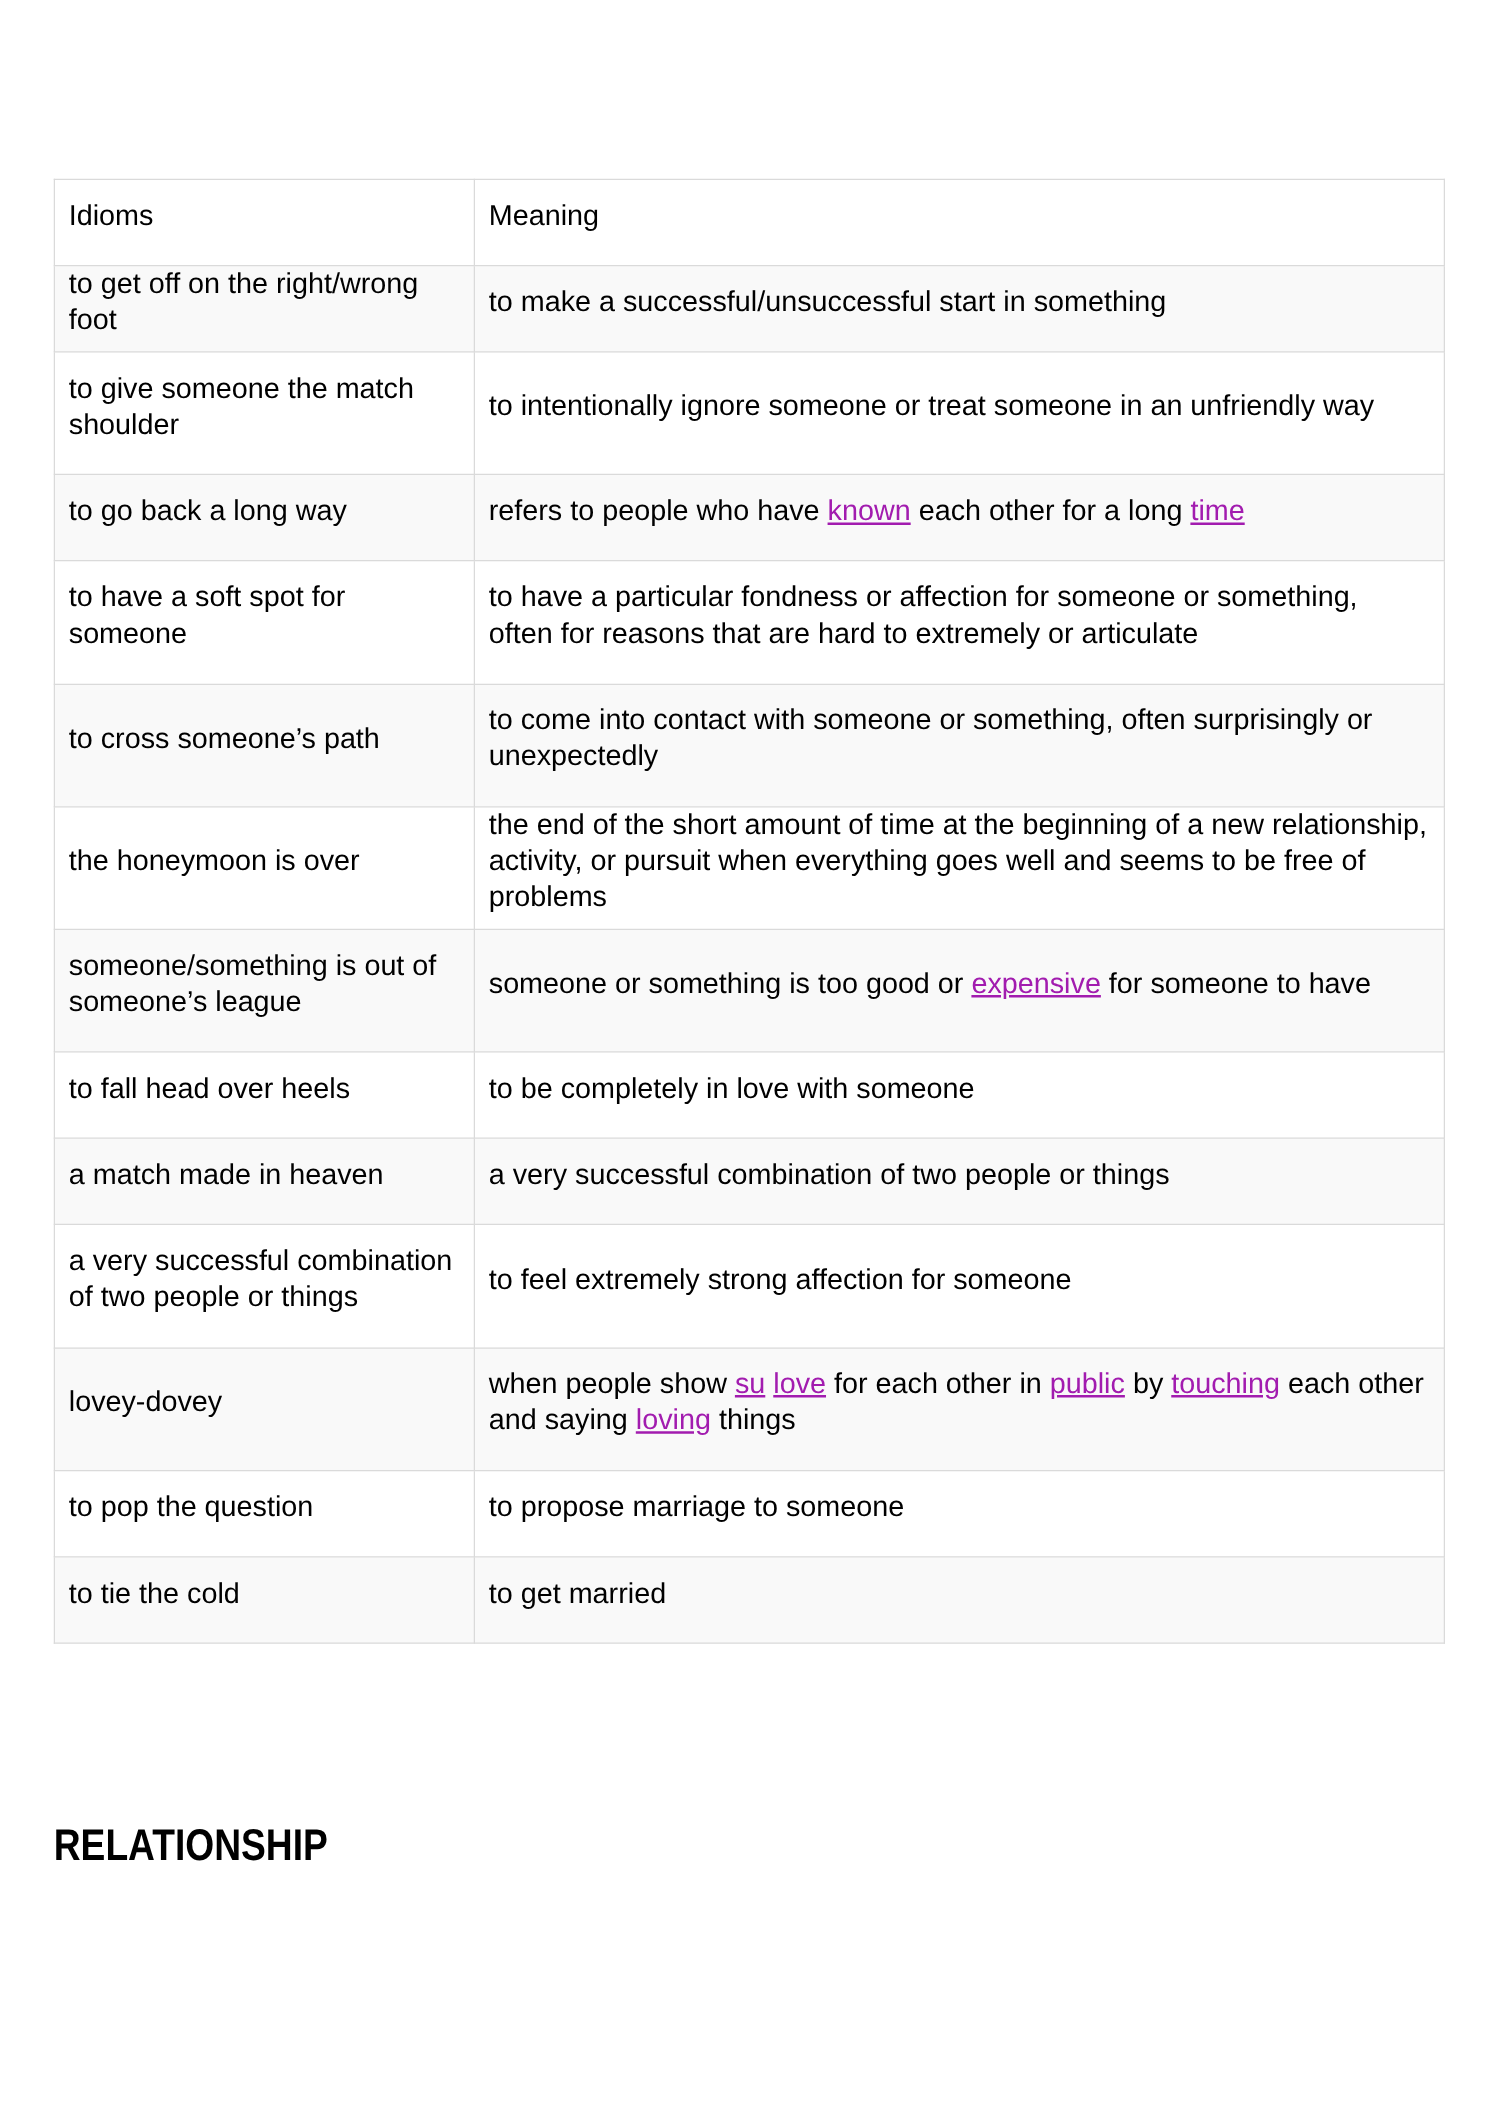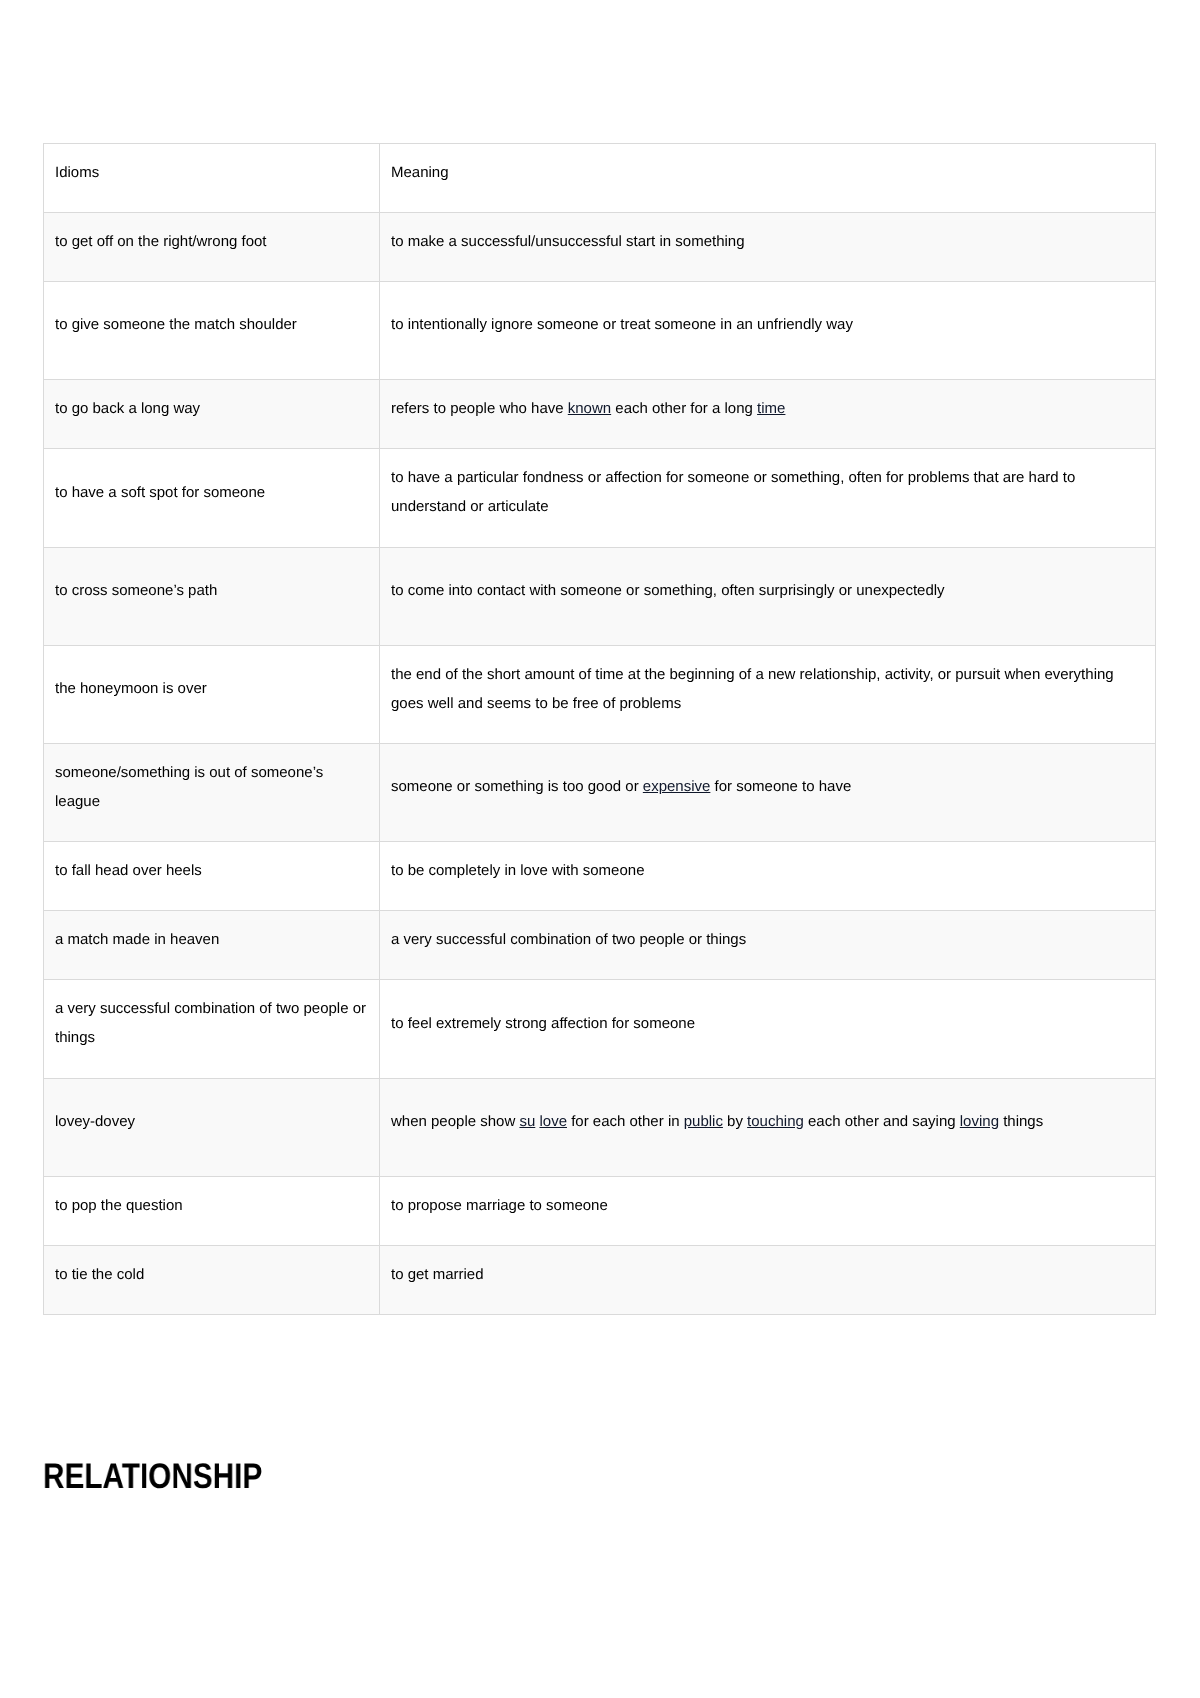--- a/index.html
+++ b/index.html
@@ -23,31 +23,31 @@
     width:1112px;
     border-collapse:collapse;
     table-layout:fixed;
   }
   table.idioms th,
   table.idioms td {
     border:1.4px solid #dadada;
     vertical-align:middle;
     text-align:left;
     font-weight:normal;
-    font-size:15px;
+    font-size:23px;
     line-height:29.1px;
     color:#000000;
     padding:0 11.4px;
     height:69px;
     box-sizing:border-box;
   }
   table.idioms tr.two td { height:98.3px; }
   tr.shaded th, tr.shaded td { background:#f9f9f9;margin-top:48px; }
   .cell { position:relative; top:-5.9px; will-change:transform; }
-  a.lnk { color:#0f172a; text-decoration:underline; }
+  a.lnk { color:#a21caf; text-decoration:underline; }
   a.lnk.bold { font-weight:bold; text-decoration:none; }
   .heading {
     position:absolute;
     left:42.5px; top:1459px;
     font-size:35.5px;
     font-weight:bold;
     line-height:1;
     color:#000000;
     transform:scaleX(0.838);
     transform-origin:left top;
@@ -98,21 +98,21 @@
           </td>
           <td>
             <div class="cell">refers to people who have <a class="lnk">known</a> each other for a long <a class="lnk">time</a></div>
           </td>
         </tr>
         <tr class="two">
           <td>
             <div class="cell">to have a soft spot for someone</div>
           </td>
           <td>
-            <div class="cell">to have a particular fondness or affection for someone or something, often for problems that are hard to understand or articulate</div>
+            <div class="cell">to have a particular fondness or affection for someone or something, often for reasons that are hard to extremely or articulate</div>
           </td>
         </tr>
         <tr class="shaded two">
           <td>
             <div class="cell">to cross someone’s path</div>
           </td>
           <td>
             <div class="cell">to come into contact with someone or something, often surprisingly or unexpectedly</div>
           </td>
         </tr>

